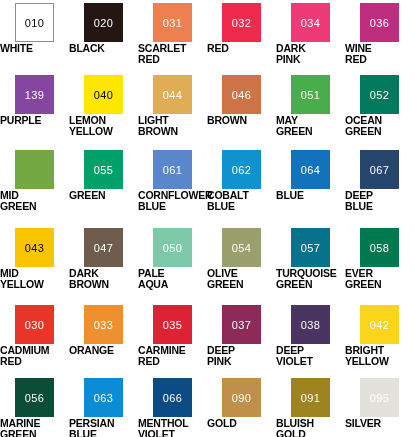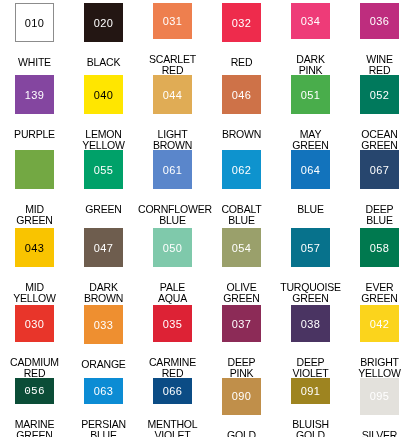--- a/index.html
+++ b/index.html
@@ -53,28 +53,28 @@
     top: 50%;
     transform: translateY(-50%);
     text-align: center;
     font-family: "Liberation Sans", sans-serif;
     font-size: 11px;
     letter-spacing: 0.3px;
     line-height: 1;
     font-weight: 400;
   }
   .chip-label {
-    margin-top: 15px;
-    text-align: center;
+    margin-top: 1px;
+    text-align: left;
     color: #000000;
     font-family: "Liberation Sans", sans-serif;
     font-size: 10.5px;
     line-height: 10.5px;
     letter-spacing: -0.2px;
-    font-weight: 400;
+    font-weight: 700;
     white-space: pre-line;
     width: 69px;
   }
 </style>
 </head>
 <body>
 
 <div id="chart">
   <div class="swatch-grid" id="swatch-grid">
       <div class="swatch-cell">
@@ -274,21 +274,21 @@
       </div>
       <div class="swatch-cell">
         <div class="chip" style="background: rgb(251, 212, 28);">
           <span class="chip-code" style="color: rgb(255, 255, 255);">042</span>
         </div>
         <div class="chip-label">BRIGHT
 YELLOW</div>
       </div>
       <div class="swatch-cell">
         <div class="chip" style="background: rgb(11, 77, 55);">
-          <span class="chip-code" style="color: rgb(255, 255, 255); font-family: Liberation Mono, monospace;">056</span>
+          <span class="chip-code" style="color: rgb(255, 255, 255);">056</span>
         </div>
         <div class="chip-label">MARINE
 GREEN</div>
       </div>
       <div class="swatch-cell">
         <div class="chip" style="background: rgb(12, 140, 212);">
           <span class="chip-code" style="color: rgb(255, 255, 255);">063</span>
         </div>
         <div class="chip-label">PERSIAN
 BLUE</div>

